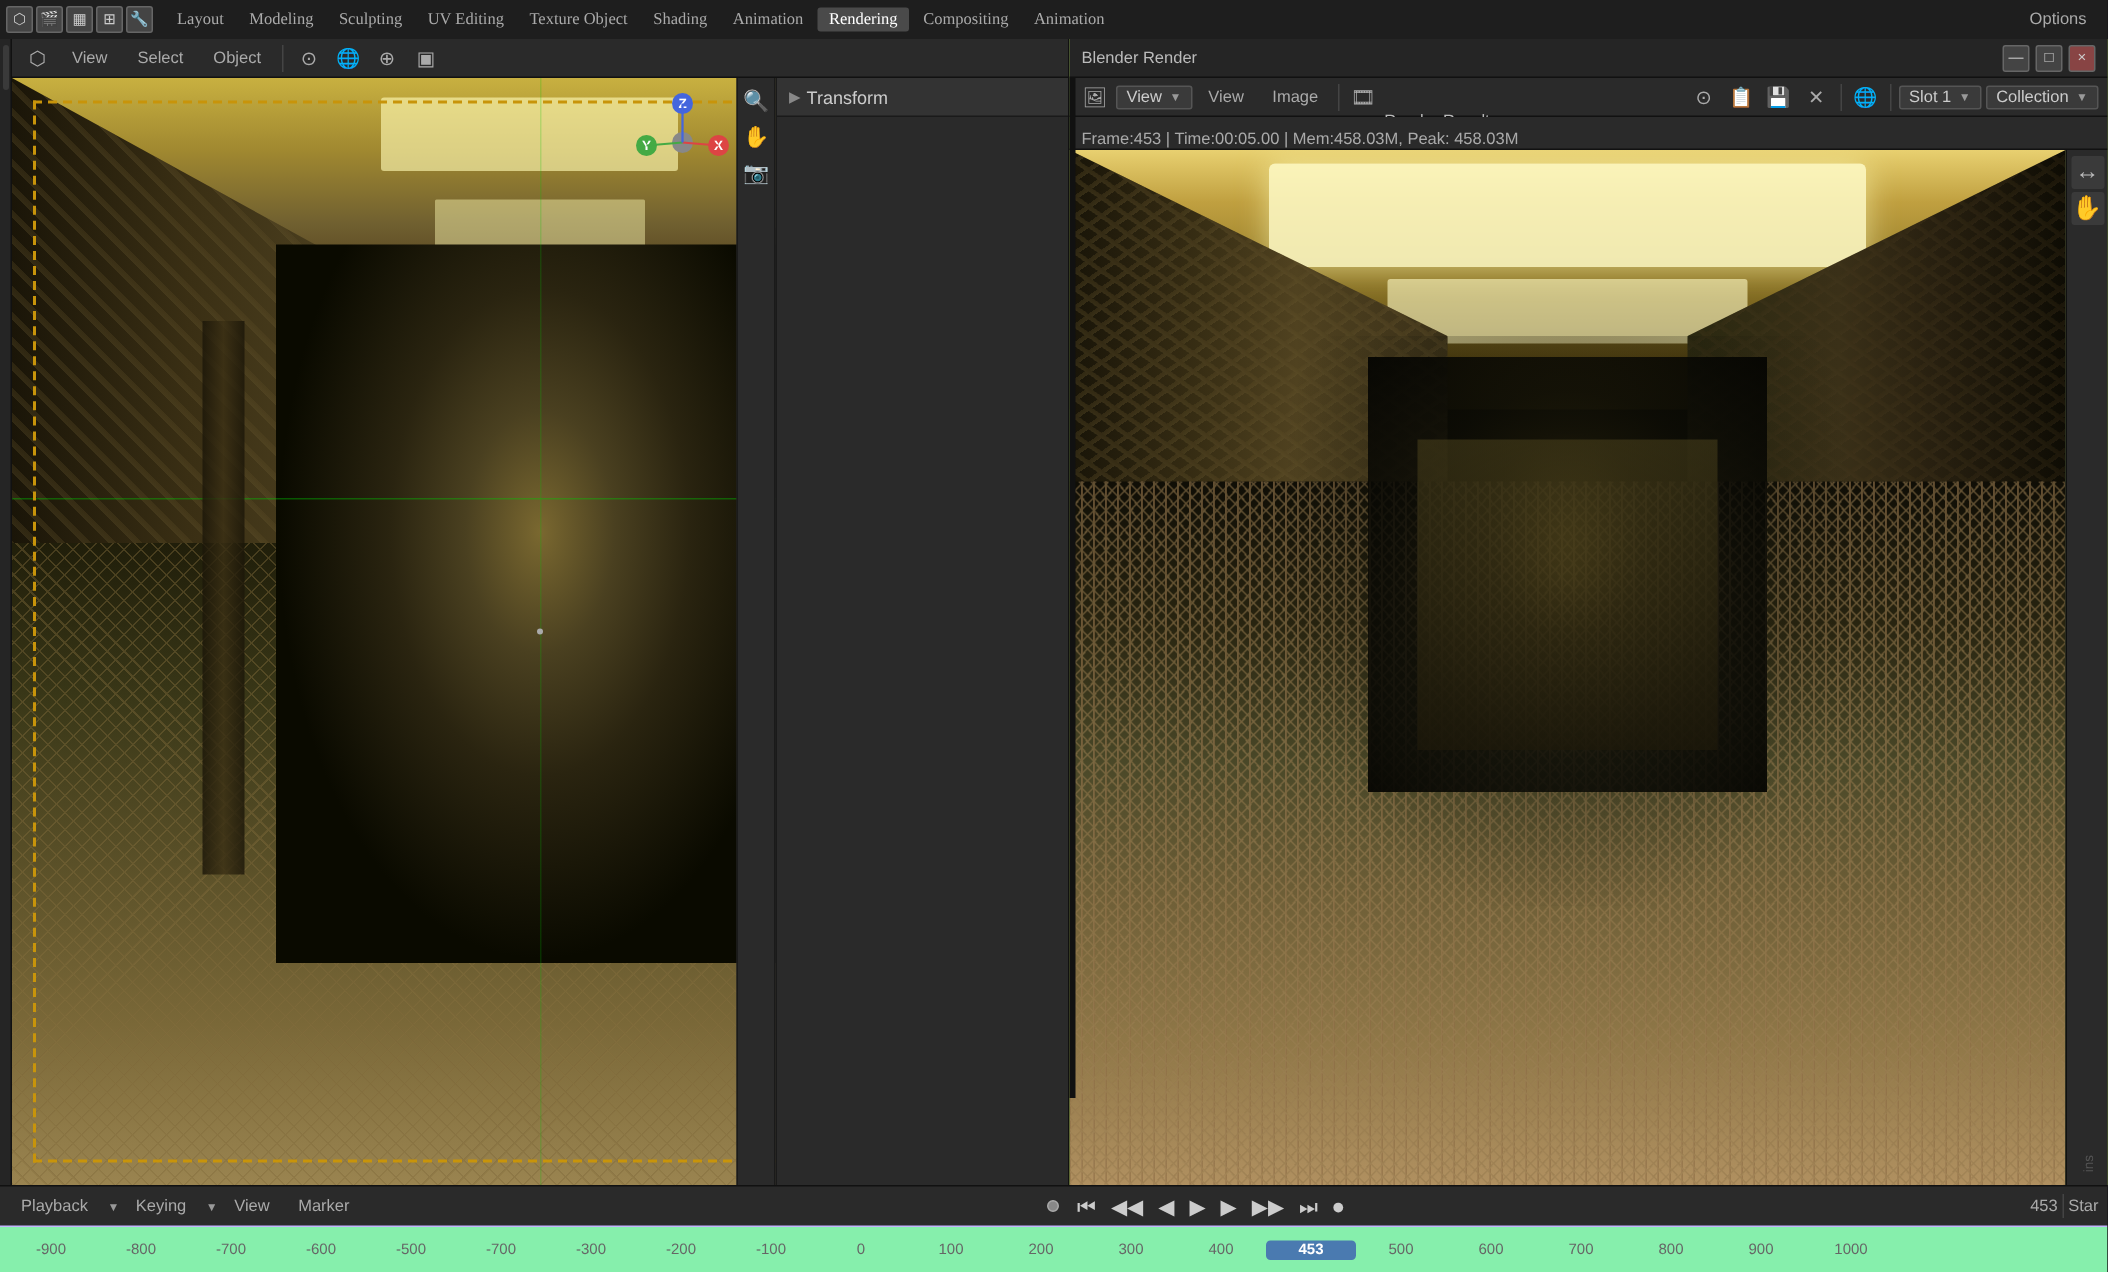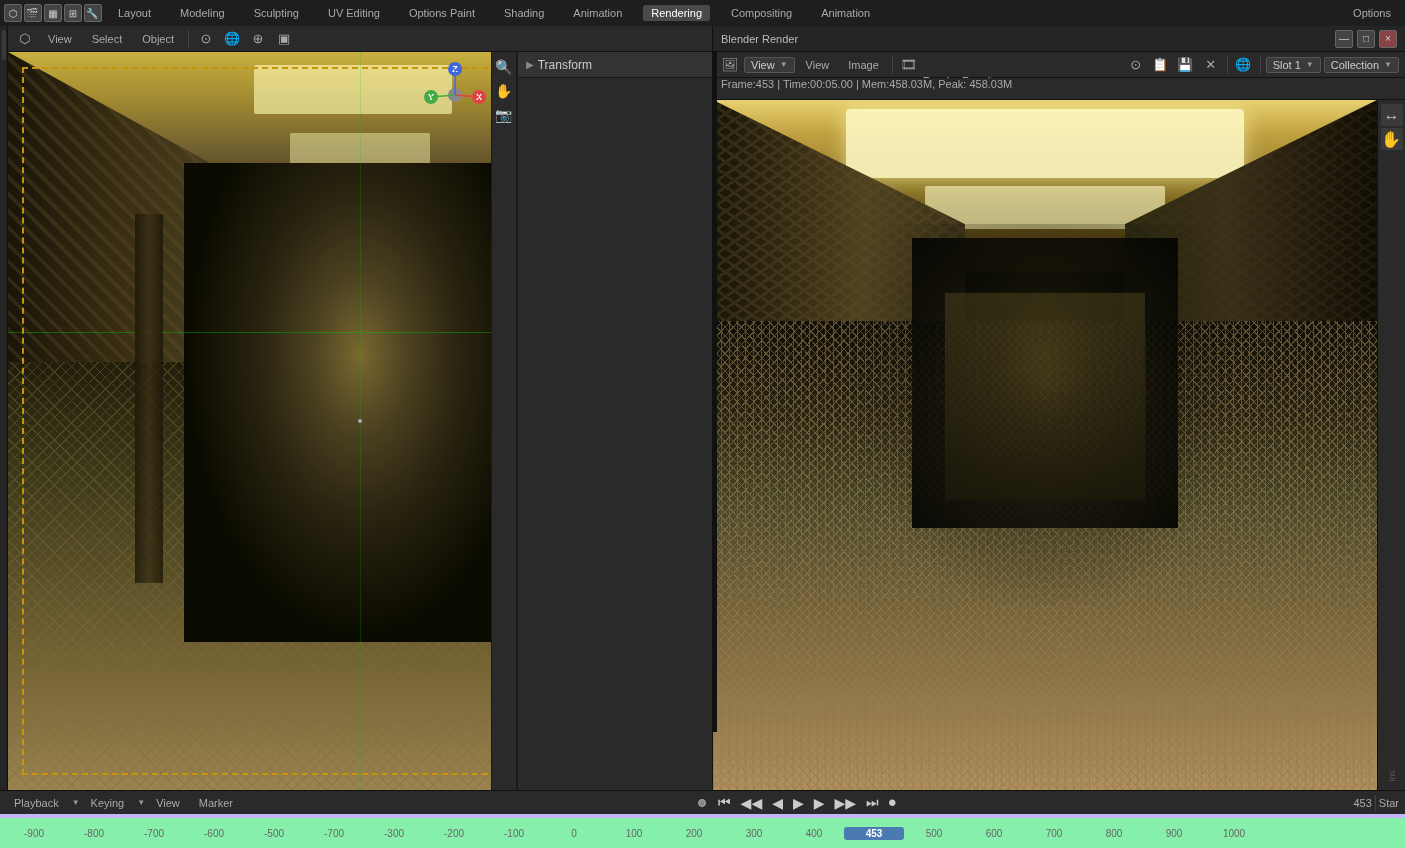--- a/index.html
+++ b/index.html
@@ -86,21 +86,21 @@
       gap: 4px;
       padding: 0 6px;
       border-bottom: 1px solid #111;
       flex-shrink: 0;
     }
 
     .render-info-bar {
       height: 22px;
       background: #2a2a2a;
       display: flex;
-      align-items: flex-start;
+      align-items: flex-end;
       padding: 0 8px;
       font-size: 11px;
       color: #aaa;
       border-bottom: 1px solid #111;
       flex-shrink: 0;
     }
 
     .render-canvas {
       flex: 1;
       position: relative;
@@ -144,21 +144,21 @@
       bottom: 30px;
       left: 0;
       right: 0;
       height: 28px;
       background: #2a2a2a;
       display: flex;
       align-items: center;
       gap: 4px;
       padding: 0 6px;
       border-top: 1px solid #111;
-      border-bottom: 4px solid #c4b5fd;
+      border-bottom: 1px solid #c4b5fd;
       z-index: 100;
     }
 
     
     .timeline-bar {
       position: absolute;
       bottom: 0;
       left: 0;
       right: 0;
       height: 30px;
@@ -424,26 +424,26 @@
 <div class="app-header">
 
   <div class="tl-icons">
     <div class="btn-square" title="Blender">⬡</div>
     <div class="btn-square">🎬</div>
     <div class="btn-square">▦</div>
     <div class="btn-square">⊞</div>
     <div class="btn-square">🔧</div>
   </div>
 
-  <div style="display:flex;align-items:center;gap:13px;margin-left:4px;">
+  <div style="display:flex;align-items:center;gap:1px;margin-left:4px;font-family:Liberation Serif, serif;">
     <span class="tab-item">Layout</span>
     <span class="tab-item">Modeling</span>
     <span class="tab-item">Sculpting</span>
     <span class="tab-item">UV Editing</span>
-    <span class="tab-item">Options Paint</span>
+    <span class="tab-item">Texture Object</span>
     <span class="tab-item">Shading</span>
     <span class="tab-item">Animation</span>
     <span class="tab-item active">Rendering</span>
     <span class="tab-item">Compositing</span>
     <span class="tab-item">Animation</span>
   </div>
 
   <div style="display:flex;align-items:center;gap:2px;margin-left:auto;padding-right:6px;">
     <span class="tab-item">Options</span>
   </div>

